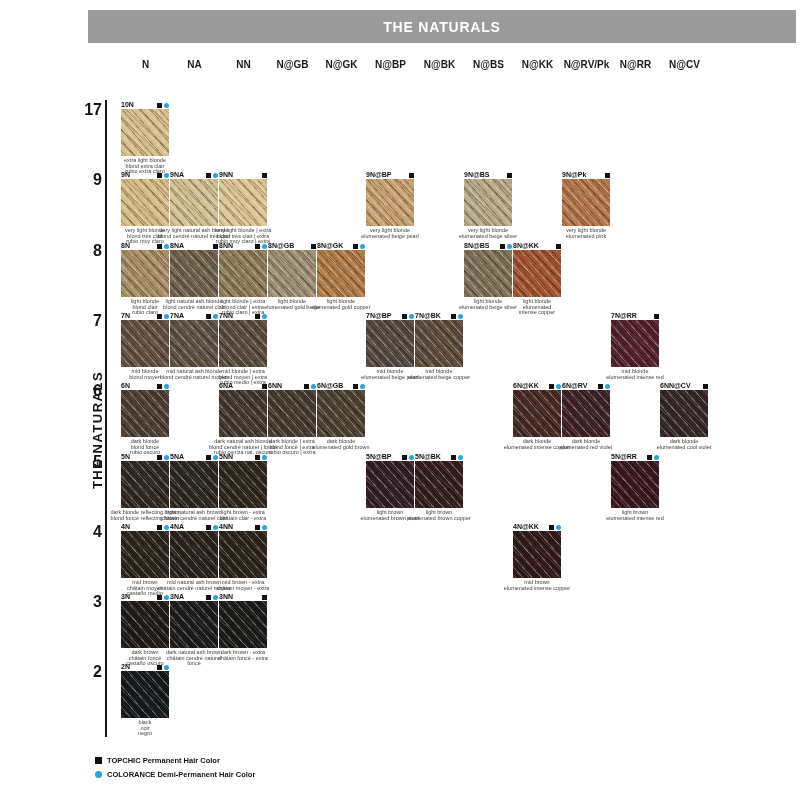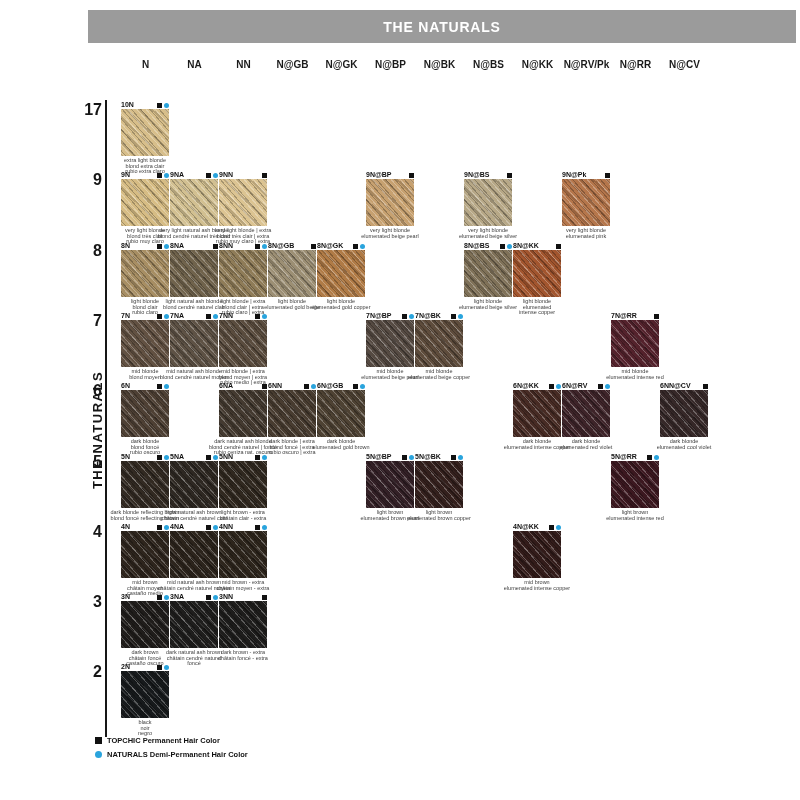--- a/index.html
+++ b/index.html
@@ -22,21 +22,21 @@
   .dot{width:5px;height:5px;border-radius:50%;background:#2aa4dd;display:inline-block;}
   .swatch{width:48px;height:47px;
     background-image:
       repeating-linear-gradient(49deg, rgba(255,255,255,.28) 0 1px, rgba(255,255,255,0) 1px 3px,
         rgba(0,0,0,.25) 3px 4px, rgba(0,0,0,0) 4px 7px),
       repeating-linear-gradient(44deg, rgba(0,0,0,.16) 0 2px, rgba(255,255,255,.10) 2px 3px,
         rgba(0,0,0,0) 3px 9px);}
   .desc{margin-top:2px;width:78px;margin-left:-15px;text-align:center;font-size:5.5px;
         line-height:5.6px;color:#3e3e3e;}
   .descline{white-space:nowrap;}
-  .legend{position:absolute;left:95px;top:736px;}
+  .legend{position:absolute;left:95px;top:756px;}
   .legrow{display:flex;align-items:center;gap:5px;margin-bottom:5px;}
   .legsq{width:7px;height:7px;background:#111;}
   .legdot{width:7px;height:7px;border-radius:50%;background:#2aa4dd;}
   .legtext{font-size:7.5px;font-weight:bold;color:#111;white-space:nowrap;}
 </style>
 </head>
 <body>
 
 <div id="page">
   <div class="titlebar">
@@ -650,16 +650,16 @@
       </div>
     </div>
 
   <div class="legend">
     <div class="legrow">
       <span class="legsq"></span>
       <span class="legtext">TOPCHIC Permanent Hair Color</span>
     </div>
     <div class="legrow">
       <span class="legdot"></span>
-      <span class="legtext">NATURALS Demi-Permanent Hair Color</span>
+      <span class="legtext">COLORANCE Demi-Permanent Hair Color</span>
     </div>
   </div>
 </div>
 
 </body></html>

